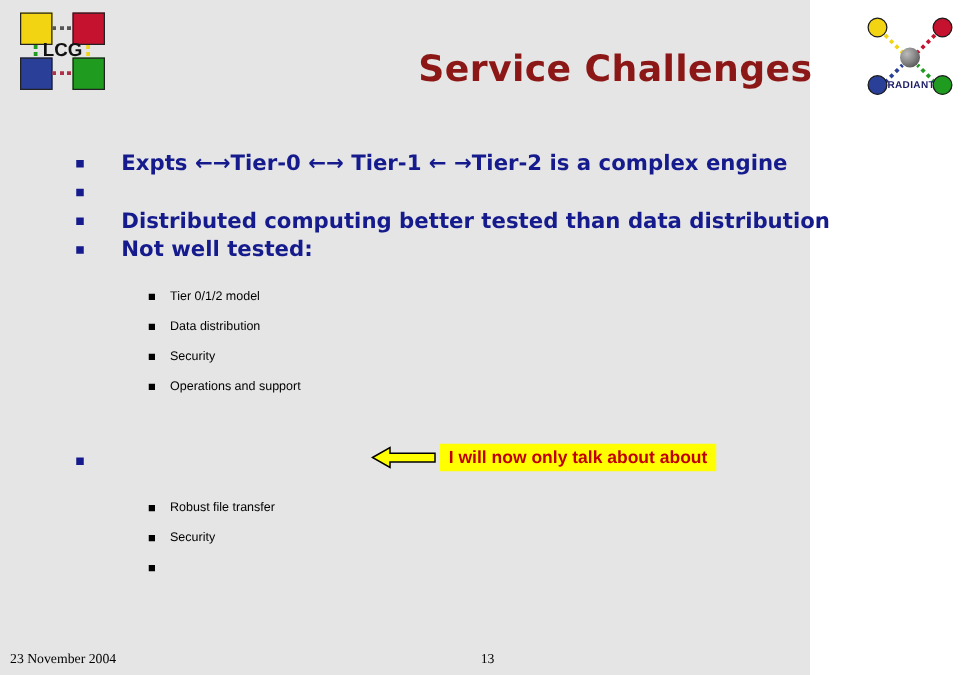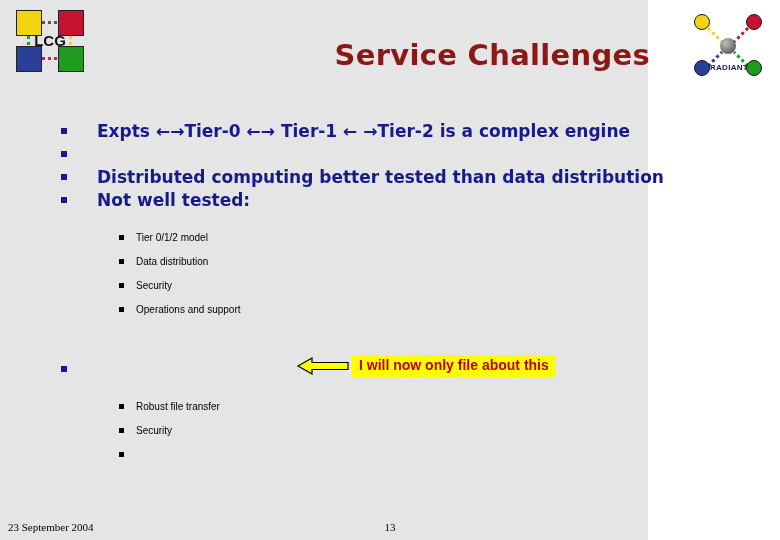--- a/index.html
+++ b/index.html
@@ -324,19 +324,19 @@
     <div class="lvl2-row">
       <span class="lvl2-marker"></span>
     </div>
 
   </div>
 
   <div class="callout-wrap">
     <svg class="callout-arrow" width="54" height="22" viewBox="0 0 54 22">
       <polygon points="2,11 16,3 16,7.5 52,7.5 52,14.5 16,14.5 16,19" fill="#FFFF00" stroke="#000000" stroke-width="1.2" stroke-linejoin="miter"></polygon>
     </svg>
-    <div class="callout-box">I will now only file about this</div>
+    <div class="callout-box">I will now only talk about about</div>
   </div>
 
-  <div class="footer-date">23 September 2004</div>
+  <div class="footer-date">23 November 2004</div>
   <div class="footer-page">13</div>
 
 </div>
 
 </body></html>

